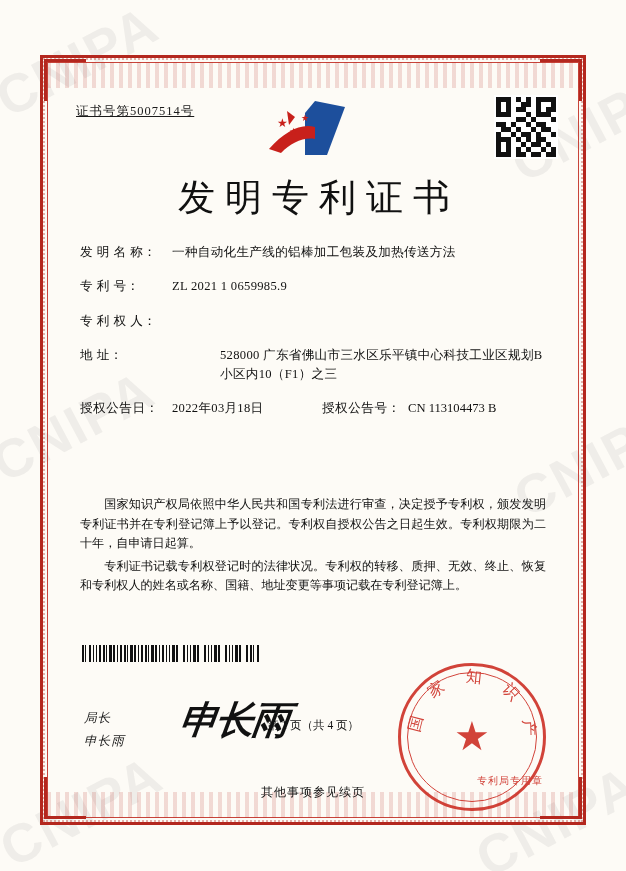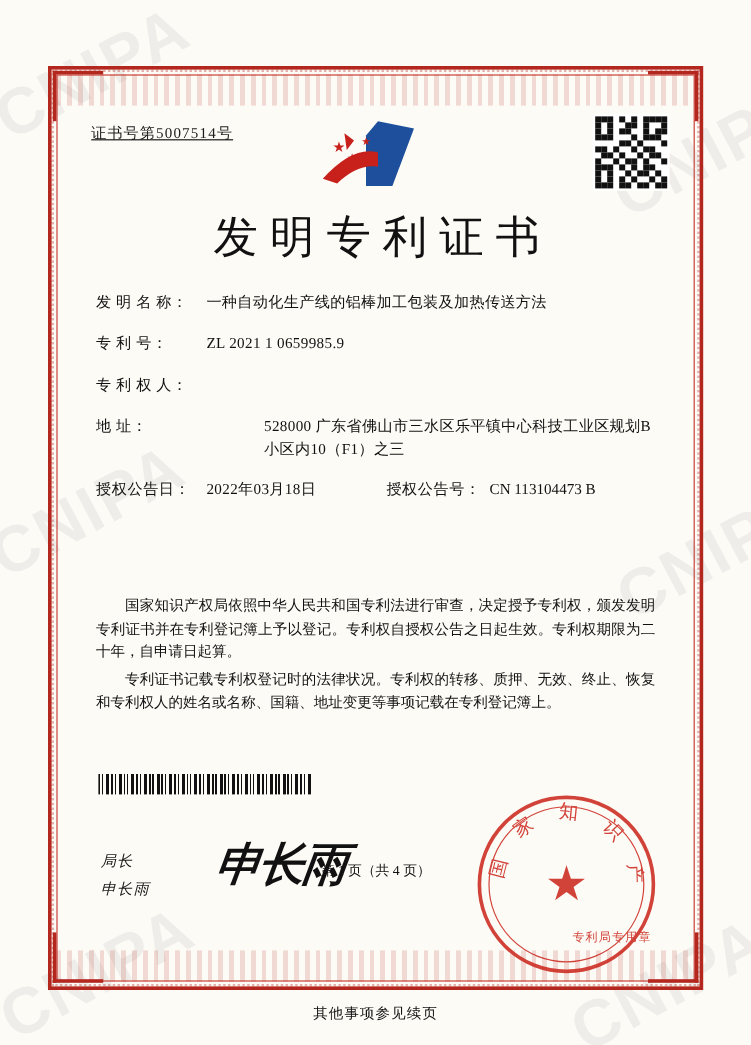--- a/index.html
+++ b/index.html
@@ -268,21 +268,21 @@
     left: 0; right: 0;
     top: 718px;
     text-align: center;
     font-size: 11.5px;
     color: #111;
   }
 
   .footnote {
     position: absolute;
     left: 0; right: 0;
-    top: 836px;
+    top: 784px;
     text-align: center;
     font-size: 12px;
     color: #111;
     letter-spacing: 1px;
   }
 </style>
 </head>
 <body>
 
 <div class="page">

